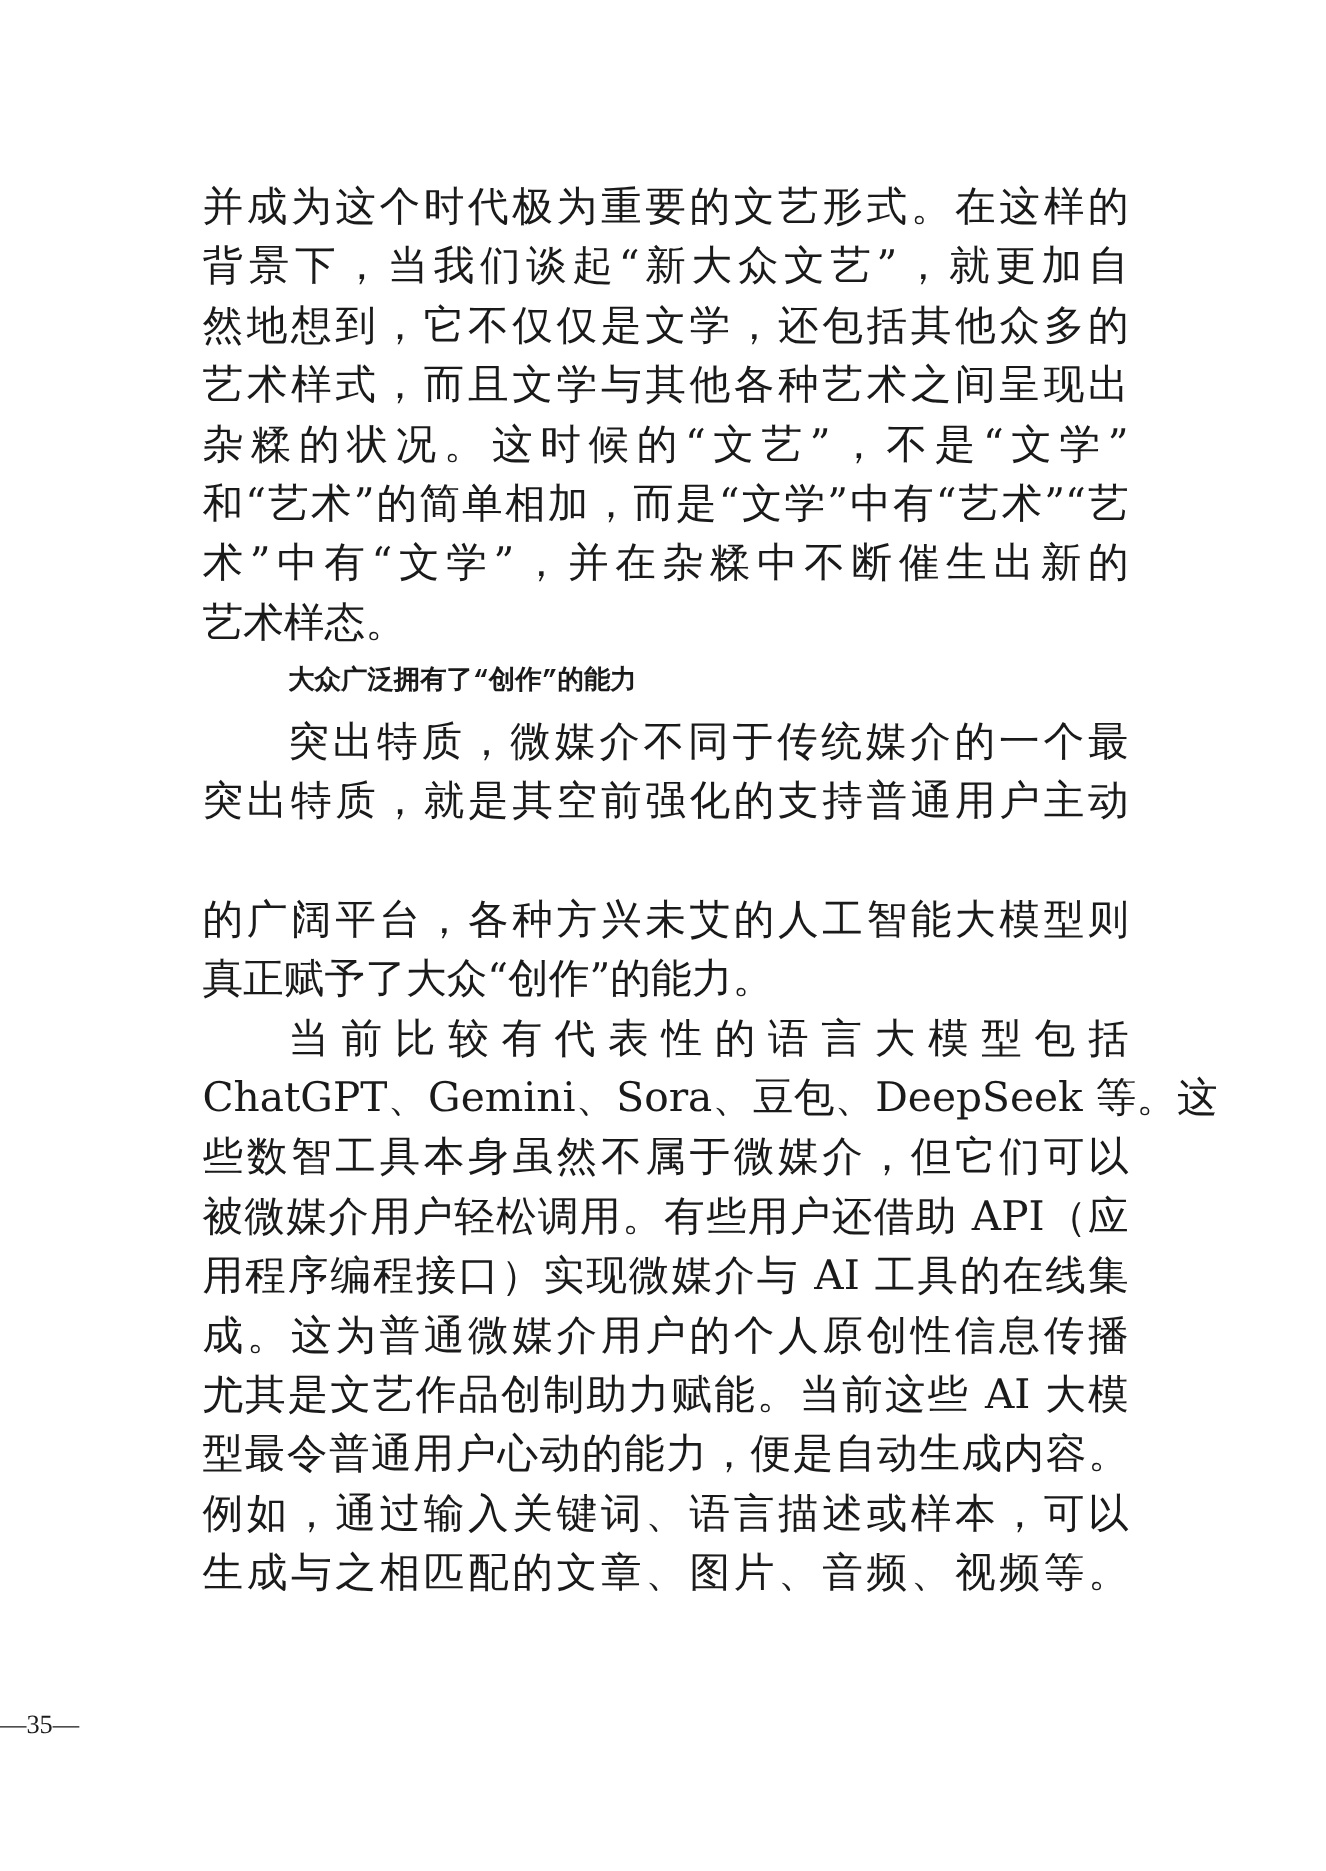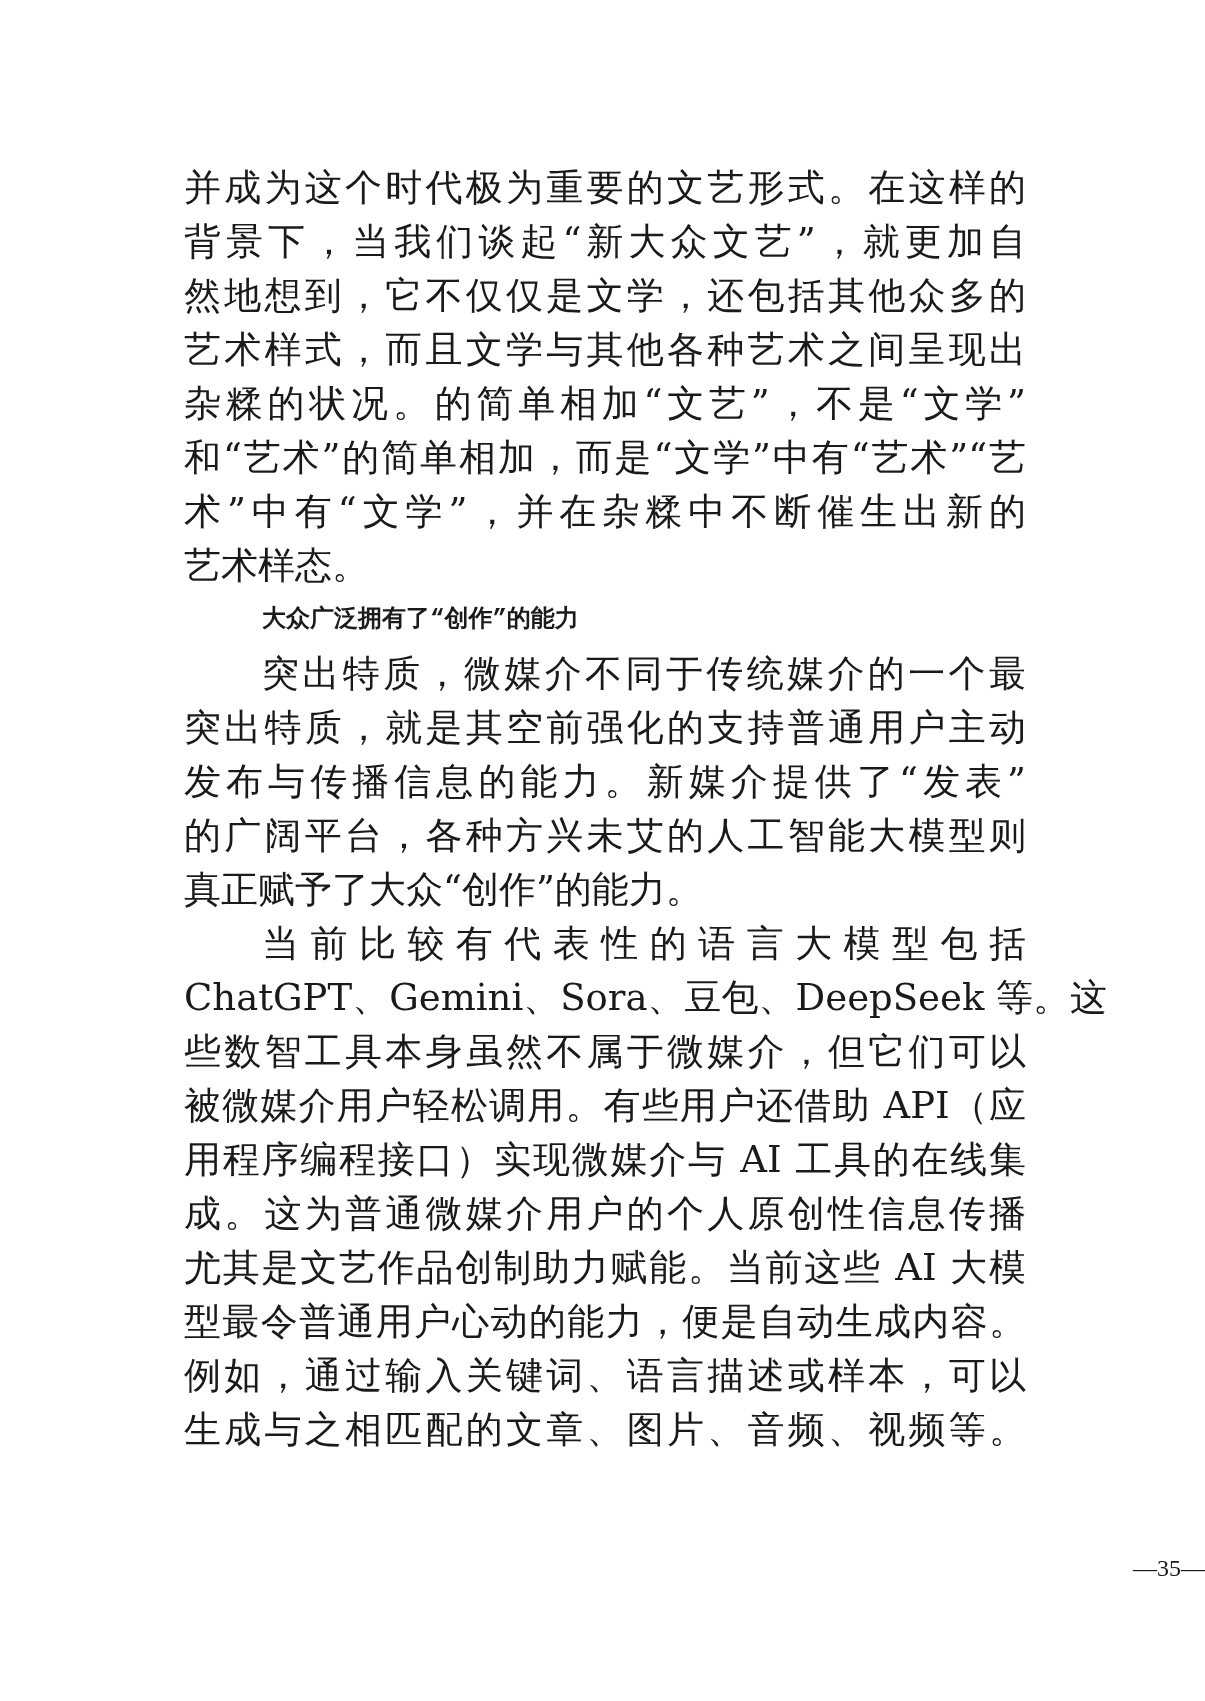--- a/index.html
+++ b/index.html
@@ -19,43 +19,42 @@
   .line.last { text-align-last: left; }
   .line.indent { padding-left: 78px; width: 764px; }
   .heading {
     position: absolute; left: 262px; width: 760px;
     font-family: Liberation Mono, monospace;
     font-weight: bold; font-size: 24px; line-height: 58px; height: 58px;
     white-space: nowrap;
   }
   .page-number {
     position: absolute; left: 0; width: 1205px; top: 1553px;
-    text-align: right; font-size: 24px; line-height: 30px;
+    text-align: left; font-size: 24px; line-height: 30px;
     font-family: "Liberation Serif", "DejaVu Serif", serif;
   }
 </style>
 </head>
 <body>
 
 <div class="page">
 
   <div class="line" style="top:159px">并成为这个时代极为重要的文艺形式。在这样的</div>
   <div class="line" style="top:213px">背景下，当我们谈起“新大众文艺”，就更加自</div>
   <div class="line" style="top:267px">然地想到，它不仅仅是文学，还包括其他众多的</div>
   <div class="line" style="top:321px">艺术样式，而且文学与其他各种艺术之间呈现出</div>
-  <div class="line" style="top:375px">杂糅的状况。的简单相加“文艺”，不是“文学”</div>
+  <div class="line" style="top:375px">杂糅的状况。这时候的“文艺”，不是“文学”</div>
   <div class="line" style="top:429px">和“艺术”的简单相加，而是“文学”中有“艺术”“艺</div>
   <div class="line" style="top:483px">术”中有“文学”，并在杂糅中不断催生出新的</div>
   <div class="line last" style="top:537px">艺术样态。</div>
 
   <div class="heading" style="top:591px">大众广泛拥有了“创作”的能力</div>
 
   <div class="line indent" style="top:645px">突出特质，微媒介不同于传统媒介的一个最</div>
   <div class="line" style="top:699px">突出特质，就是其空前强化的支持普通用户主动</div>
-  <div class="line" style="top:753px">发布与传播信息的能力。新媒介提供了“发表”</div>
   <div class="line last" style="top:861px">真正赋予了大众“创作”的能力。</div>
   <div class="line" style="top:807px">的广阔平台，各种方兴未艾的人工智能大模型则</div>
 
   <div class="line indent" style="top:915px">当前比较有代表性的语言大模型包括</div>
   <div class="line" style="top:969px">ChatGPT、Gemini、Sora、豆包、DeepSeek 等。这</div>
   <div class="line" style="top:1023px">些数智工具本身虽然不属于微媒介，但它们可以</div>
   <div class="line" style="top:1077px">被微媒介用户轻松调用。有些用户还借助 API（应</div>
   <div class="line" style="top:1131px">用程序编程接口）实现微媒介与 AI 工具的在线集</div>
   <div class="line" style="top:1185px">成。这为普通微媒介用户的个人原创性信息传播</div>
   <div class="line" style="top:1239px">尤其是文艺作品创制助力赋能。当前这些 AI 大模</div>

